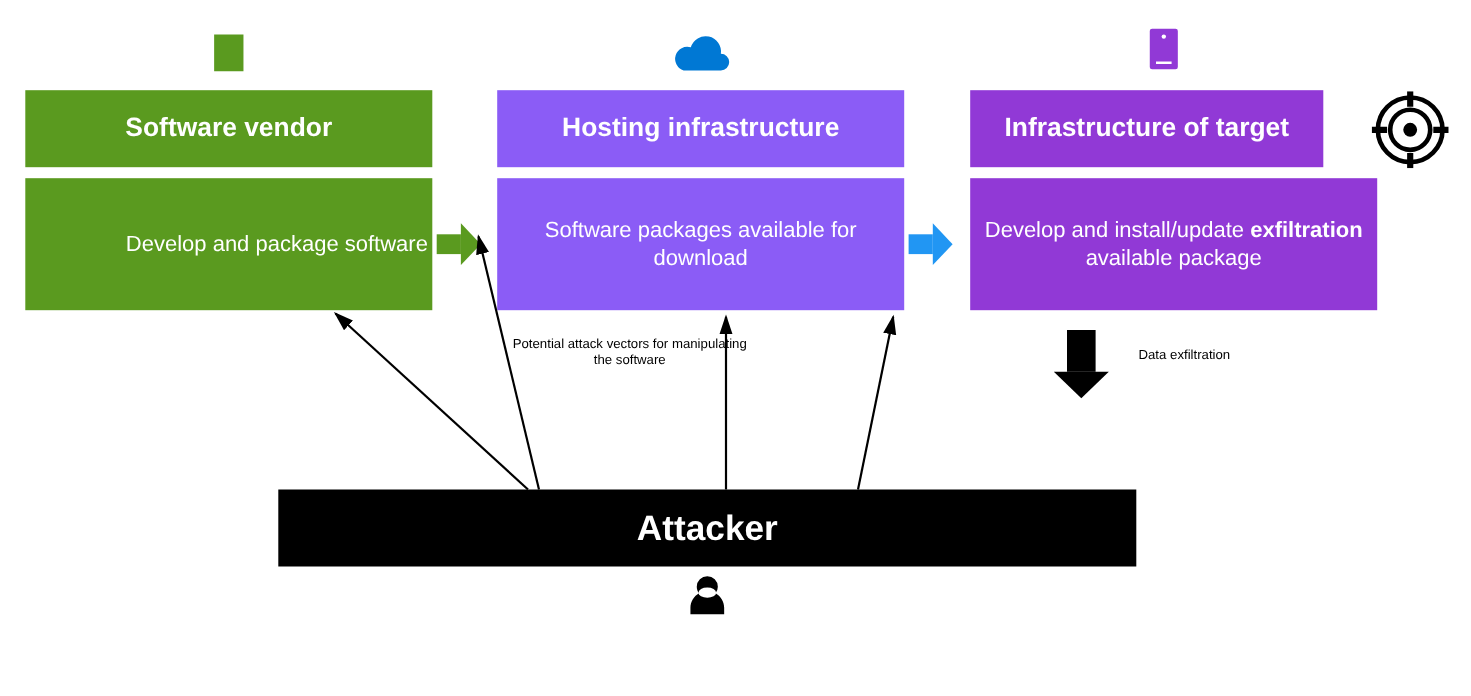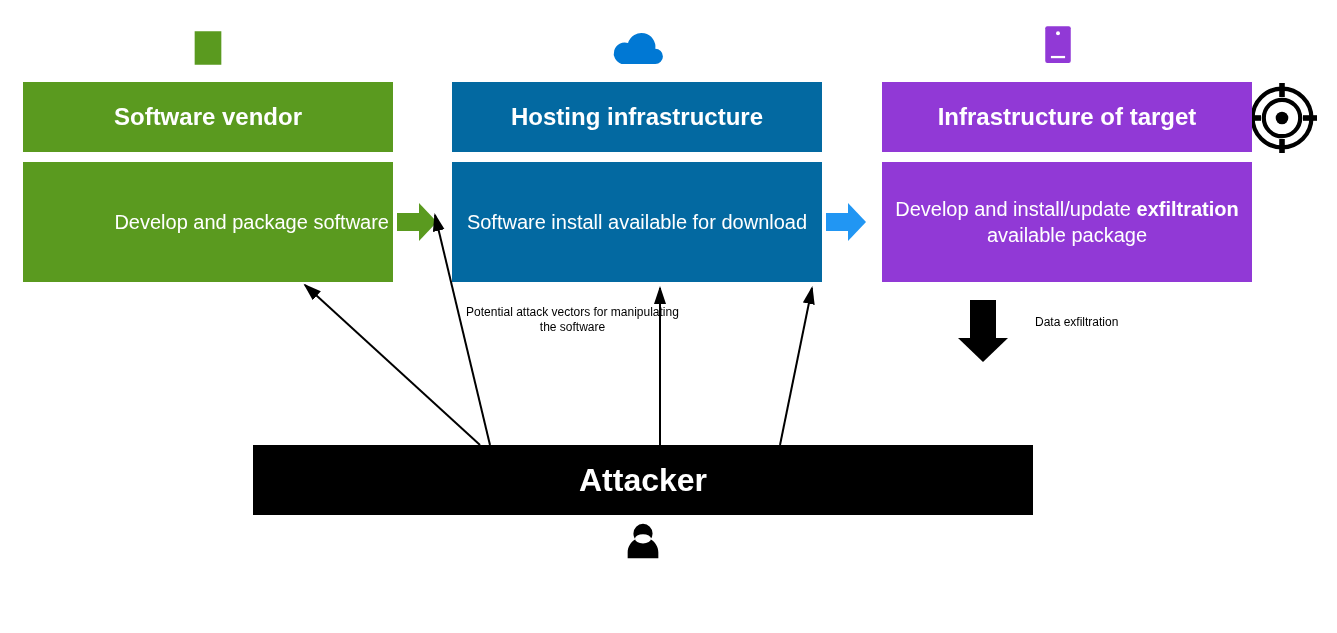--- a/index.html
+++ b/index.html
@@ -23,21 +23,21 @@
   .header {
     font-weight: 700;
     font-size: 24px;
   }
   .body {
     font-weight: 400;
     font-size: 20px;
     line-height: 1.3;
   }
   .green-bg { background: #5a9a1f; }
-  .blue-bg  { background: #0369a1; }
+  .blue-bg  { background: #8b5cf6; }
   .purple-bg{ background: #9139d6; }
   .black-bg { background: #000; }
 
   .icon { position: absolute; }
 
   
   .building-icon svg { width: 40px; height: 40px; fill: #5a9a1f; }
   
   .cloud-icon svg { width: 56px; height: 40px; fill: #0078d4; }
   
@@ -140,26 +140,26 @@
 <div class="box body green-bg" style="left:23px; top:162px; width:370px; height:120px;justify-content:flex-end;">
   <span>Develop and package software</span>
 </div>
 
 <div class="flow-arrow" style="left:397px; top:203px; color:#5a9a1f;"></div>
 
 <div class="box header blue-bg" style="left:452px; top:82px; width:370px; height:70px;">
   <span>Hosting infrastructure</span>
 </div>
 <div class="box body blue-bg" style="left:452px; top:162px; width:370px; height:120px;">
-  <span>Software install available for download</span>
+  <span>Software packages available for download</span>
 </div>
 
 <div class="flow-arrow" style="left:826px; top:203px; color:#2196f3;"></div>
 
-<div class="box header purple-bg" style="left:882px; top:82px; width:370px; height:70px;">
+<div class="box header purple-bg" style="left:882px; top:82px; width:321px; height:70px;">
   <span>Infrastructure of target</span>
 </div>
 <div class="box body purple-bg" style="left:882px; top:162px; width:370px; height:120px;">
   <span>
     <span>Develop and install/update </span><b>exfiltration</b><span> available package</span>
   </span>
 </div>
 
 <div class="down-arrow" style="left:958px; top:300px;"></div>
 <div class="label" style="left:1035px; top:315px; text-align:center;">Data exfiltration</div>

